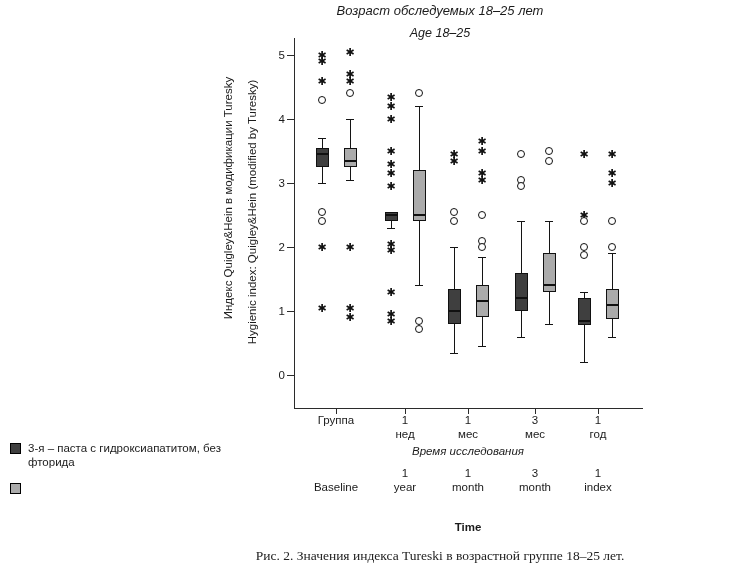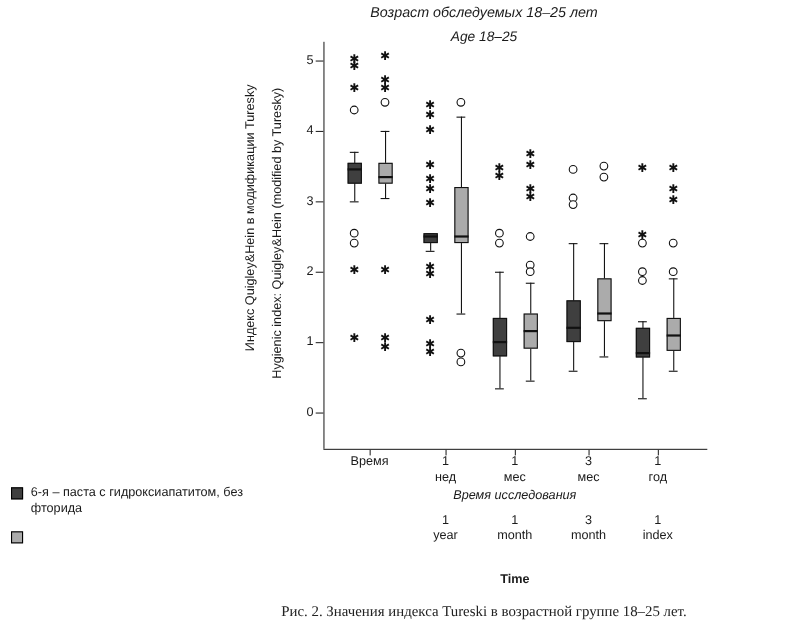--- a/index.html
+++ b/index.html
@@ -58,21 +58,25 @@
       <div class="ytick-line" style="left: 287px; top: 247px;"></div>
       <div class="ytick-label" style="left: 263px; top: 247px;">2</div>
       <div class="ytick-line" style="left: 287px; top: 183px;"></div>
       <div class="ytick-label" style="left: 263px; top: 183px;">3</div>
       <div class="ytick-line" style="left: 287px; top: 119px;"></div>
       <div class="ytick-label" style="left: 263px; top: 119px;">4</div>
       <div class="ytick-line" style="left: 287px; top: 55px;"></div>
       <div class="ytick-label" style="left: 263px; top: 55px;">5</div>
       <div class="xtick-line" style="left: 336px; top: 409px;"></div>
       <div class="cat-label" style="left: 336px; top: 413px;">
-        <div>Время</div>
+        <div>Группа</div>
+      </div>
+      <div class="cat-label" style="left: 336px; top: 466px;">
+        <div>&nbsp;</div>
+        <div>Baseline</div>
       </div>
       <div class="xtick-line" style="left: 405px; top: 409px;"></div>
       <div class="cat-label" style="left: 405px; top: 413px;">
         <div>1</div>
         <div>нед</div>
       </div>
       <div class="cat-label" style="left: 405px; top: 466px;">
         <div>1</div>
         <div>year</div>
       </div>
@@ -210,21 +214,21 @@
       <div class="outlier-circle" style="left: 612px; top: 221.4px;"></div>
       <div class="outlier-circle" style="left: 612px; top: 247px;"></div>
     </div>
 
   <div class="axis-title" style="left:468px;top:445px;font-style:italic;">Время исследования</div>
   <div class="axis-title" style="left:468px;top:521px;font-weight:bold;">Time</div>
 
   <div class="legend">
     <div class="legend-item">
       <span class="legend-swatch" id="sw0" style="background: rgb(63, 63, 63);"></span>
-      <span class="legend-label">6-я – паста с гидроксиапатитом, без фторида</span>
+      <span class="legend-label">3-я – паста с гидроксиапатитом, без фторида</span>
     </div>
     <div class="legend-item">
       <span class="legend-swatch" id="sw1" style="background: rgb(171, 171, 171);"></span>
     </div>
   </div>
 
   <div class="caption">Рис. 2. Значения индекса Tureski в возрастной группе 18–25 лет.</div>
 </div>
 
 </body></html>

